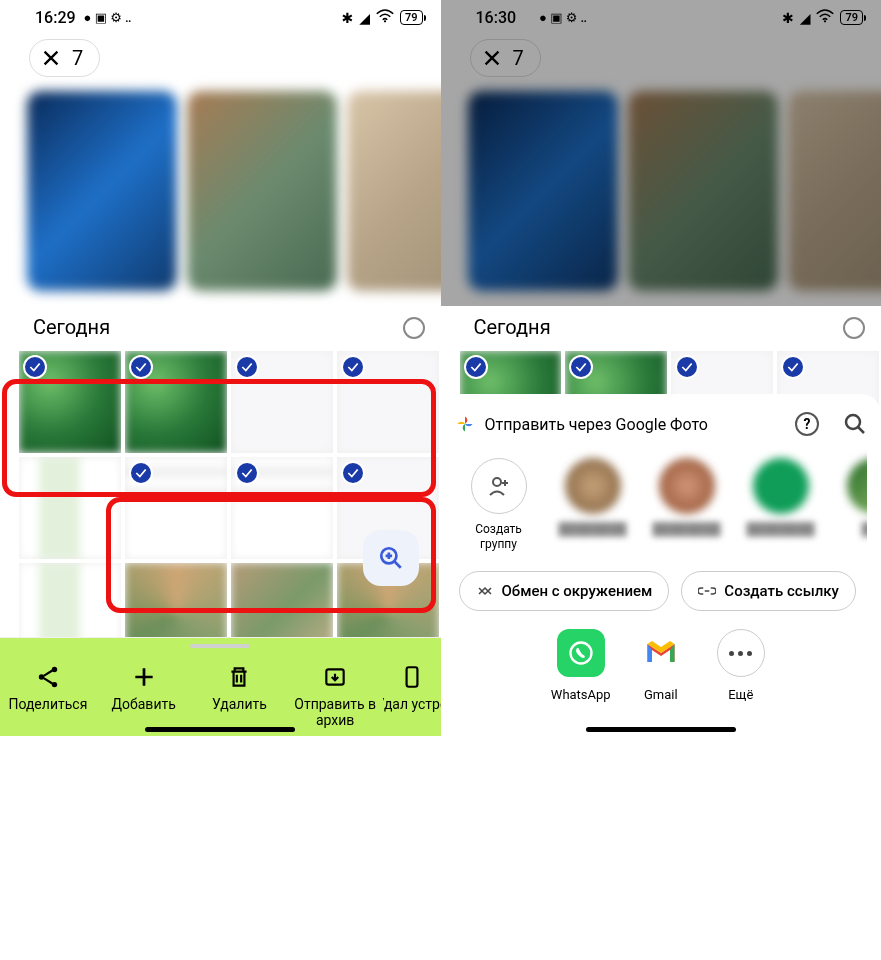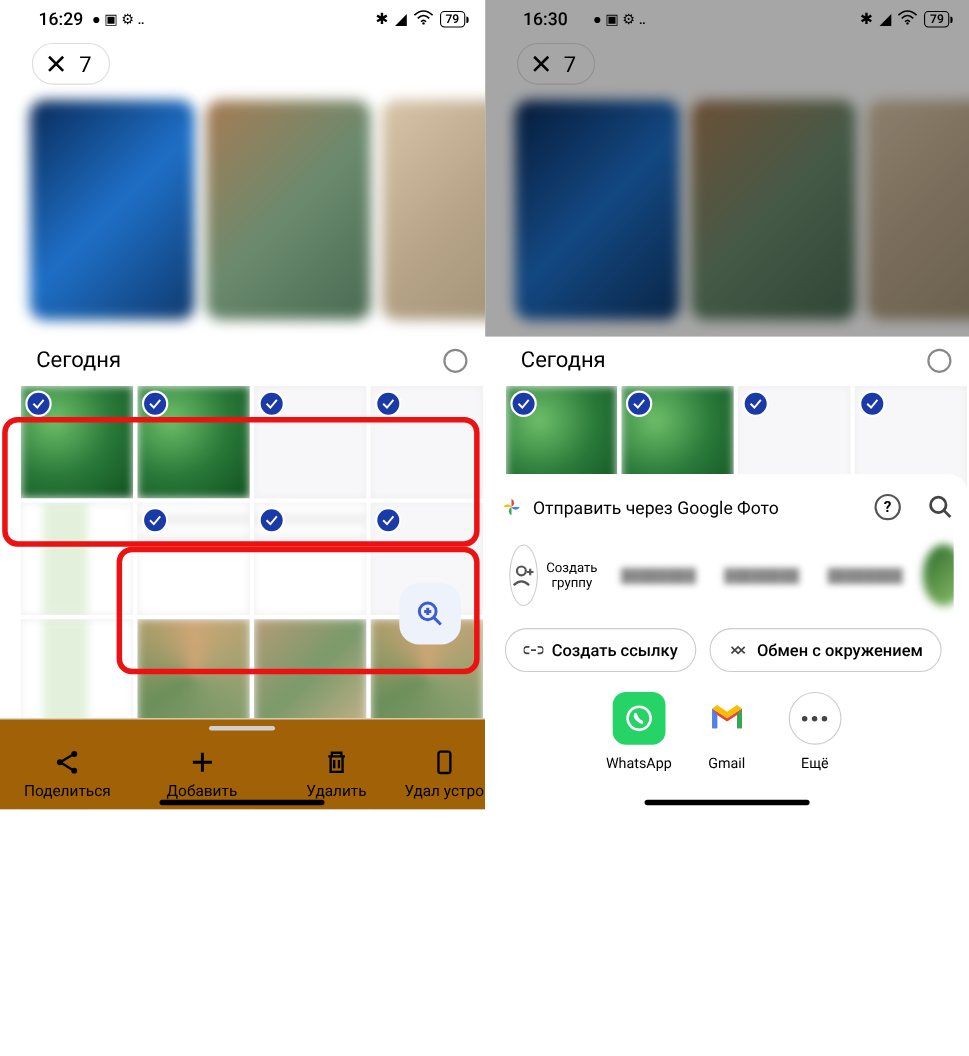--- a/index.html
+++ b/index.html
@@ -30,34 +30,34 @@
   .thumb.green .blur { background: radial-gradient(circle at 30% 30%, #6fbf6a, #2a7a3a 50%, #0f4f1f); }
   .thumb.white .blur { background: #f7f7f9; }
   .thumb.list .blur { background: linear-gradient(#fff 10%, #eee 10% 20%, #fff 20% 30%, #eee 30% 40%, #fff 40%); }
   .thumb.chat .blur { background: linear-gradient(90deg,#fff 20%,#e3f1dc 20% 60%,#fff 60%); }
   .thumb.gal .blur { background: conic-gradient(#cfa675,#8a9e6e,#6b8f5a,#cfa675); }
   .thumb.gal2 .blur { background: linear-gradient(135deg,#b59b77,#7a9a6a,#c7b18a); }
   .check { position: absolute; top: 4px; left: 4px; width: 24px; height: 24px; background: #1a3aa8; border: 2px solid #fff; border-radius: 50%; display:flex; align-items:center; justify-content:center; z-index:1; }
   .check svg { width: 14px; height: 14px; stroke: #fff; stroke-width: 3; fill: none; }
   .hl { position: absolute; border: 5px solid #e11; border-radius: 14px; z-index: 3; pointer-events: none; }
   .fab { position: absolute; right: 22px; bottom: 150px; width: 56px; height: 56px; background: #eef2fb; border-radius: 18px; display:flex; align-items:center; justify-content:center; }
-  .bottombar { position: absolute; bottom: 0; left: 0; right: 0; background: #a16207; border-top: 1px solid #f0f0f0; display: flex; padding: 8px 0 8px; }
+  .bottombar { position: absolute; bottom: 0; left: 0; right: 0; background: #bef264; border-top: 1px solid #f0f0f0; display: flex; padding: 8px 0 8px; }
   .bottombar::before { content:""; position:absolute; top:6px; left:50%; transform:translateX(-50%); width:60px; height:4px; background:#d0d0d0; border-radius:2px; }
   .baction { flex: 1; display:flex; flex-direction:column; align-items:center; gap:6px; padding-top:18px; font-size:14px; }
   .baction svg { width: 26px; height: 26px; }
   .navbar { position: absolute; bottom: 4px; left: 50%; transform: translateX(-50%); width: 150px; height: 5px; background: #000; border-radius: 3px; z-index:10;}
 
   
   .sheet { position: absolute; bottom: 0; left: 0; right: 0; background: #fff; border-radius: 20px 20px 0 0; z-index: 5; padding: 18px 14px 14px; }
   .sheet-head { display: flex; align-items: center; gap: 10px; }
   .gphotos { width: 20px; height: 20px; }
   .sheet-head span { font-size: 16px; flex:1; }
   .qmark { width:24px; height:24px; border:2px solid #555; border-radius:50%; display:flex;align-items:center;justify-content:center; font-size:14px; font-weight:700;}
   .contacts { display:flex; gap:22px; padding: 22px 8px 14px; overflow:hidden; }
-  .contact { display:flex; flex-direction:row; align-items:center; gap:8px; width: 72px; flex-shrink:0;}
+  .contact { display:flex; flex-direction:column; align-items:center; gap:8px; width: 72px; flex-shrink:0;}
   .avatar { width: 56px; height: 56px; border-radius: 50%; filter: blur(4px); }
   .avatar.create { filter:none; border:1px solid #ccc; background:#fff; display:flex;align-items:center;justify-content:center;}
   .avatar.a1 { background: radial-gradient(#c7a37a,#7a5a3a); }
   .avatar.a2 { background: radial-gradient(#d4977a,#8a4a2a); }
   .avatar.a3 { background: #0f9d58; }
   .avatar.a4 { background: linear-gradient(135deg,#2a6b2a,#8fbf6a); }
   .contact-label { font-size: 12px; text-align: center; line-height:1.2;}
   .contact-label.blur { filter: blur(3px); color:#888; }
   .pill-row { display:flex; gap:12px; padding: 6px 4px 14px; }
   .pill { display:flex; align-items:center; gap:8px; border:1px solid #ccc; border-radius: 22px; padding: 10px 16px; font-size: 15px; font-weight:500;}
@@ -225,20 +225,27 @@
           <path d="M12 4 V20 M4 12 H20" stroke="#000" stroke-width="2.5"></path>
         </svg>
       <span>Добавить</span>
     </div>
     <div class="baction">
       <svg viewBox="0 0 24 24">
           <path d="M5 7 H19 M8 7 V4 H16 V7 M7 7 V20 H17 V7 M10 10 V17 M14 10 V17" stroke="#000" stroke-width="2" fill="none"></path>
         </svg>
       <span>Удалить</span>
     </div>
+    <div class="baction">
+      <svg viewBox="0 0 24 24">
+          <rect x="4" y="5" width="16" height="14" rx="2" stroke="#000" stroke-width="2" fill="none"></rect>
+          <path d="M12 9 V15 M9 12 L12 15 L15 12" stroke="#000" stroke-width="2" fill="none"></path>
+        </svg>
+      <span style="text-align:center;">Отправить в архив</span>
+    </div>
     <div class="baction" style="flex:0.6;overflow:hidden;">
       <svg viewBox="0 0 24 24">
           <rect x="7" y="3" width="10" height="18" rx="2" stroke="#000" stroke-width="2" fill="none"></rect>
         </svg>
       <span style="white-space:nowrap;">Удал устро</span>
     </div>
   </div>
   <div class="navbar"></div>
 </div>
 
@@ -381,29 +388,29 @@
         </div>
       <div class="contact">
           <div class="avatar a4"></div>
           <span class="contact-label blur">███</span>
         </div>
     </div>
 
     <div class="pill-row">
       <div class="pill">
         <svg width="18" height="18" viewBox="0 0 24 24">
-            <path d="M9 12 H15 M7 8 H4 A4 4 0 0 0 4 16 H7 M17 8 H20 A4 4 0 0 1 20 16 H17" stroke="#444" stroke-width="2" fill="none"></path>
-          </svg>
-        <span>Создать ссылку</span>
+            <path d="M4 8 L12 16 L20 8 M4 16 L12 8 L20 16" stroke="#444" stroke-width="2" fill="none"></path>
+          </svg>
+        <span>Обмен с окружением</span>
       </div>
       <div class="pill">
         <svg width="18" height="18" viewBox="0 0 24 24">
-            <path d="M4 8 L12 16 L20 8 M4 16 L12 8 L20 16" stroke="#444" stroke-width="2" fill="none"></path>
-          </svg>
-        <span>Обмен с окружением</span>
+            <path d="M9 12 H15 M7 8 H4 A4 4 0 0 0 4 16 H7 M17 8 H20 A4 4 0 0 1 20 16 H17" stroke="#444" stroke-width="2" fill="none"></path>
+          </svg>
+        <span>Создать ссылку</span>
       </div>
     </div>
 
 
     <div class="apps">
       <div class="app">
         <div class="app-icon" style="background:#25d366;">
           <svg width="28" height="28" viewBox="0 0 24 24">
               <circle cx="12" cy="12" r="9" fill="none" stroke="#fff" stroke-width="2"></circle>
               <path d="M8 9 Q8 7 10 8 Q11 11 13 13 Q16 14 15 16 Q13 17 10 14 Q7 11 8 9" fill="#fff"></path>

